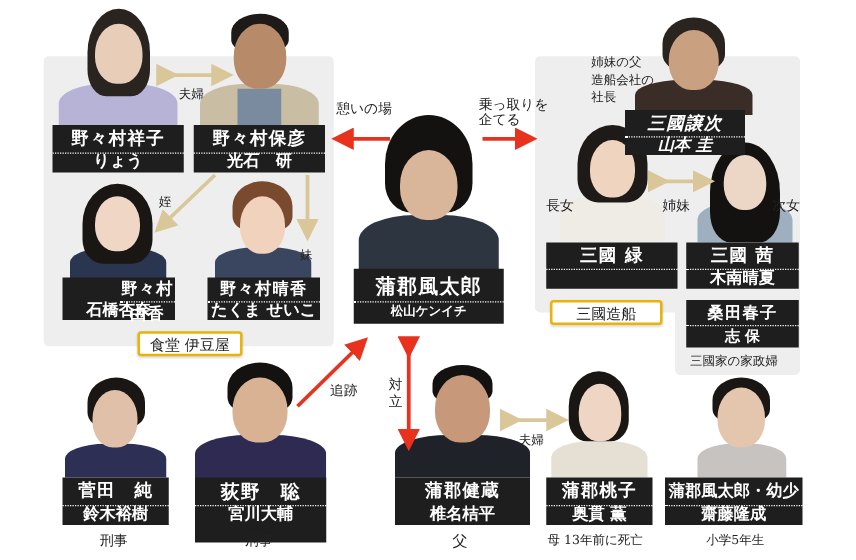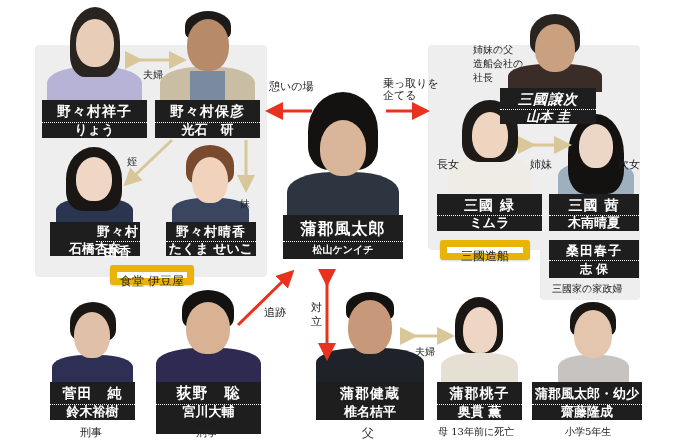--- a/index.html
+++ b/index.html
@@ -7,21 +7,21 @@
          font-family: "DejaVu Serif", "Liberation Serif", serif; color: #222; }
   .panel { position: absolute; background: #eeeeee; border-radius: 4px; }
   .photo { position: absolute; overflow: hidden; }
   .photo .head { position: absolute; border-radius: 50% 50% 45% 45%; }
   .photo .hair { position: absolute; border-radius: 50% 50% 30% 30%; }
   .photo .body { position: absolute; border-radius: 40% 40% 0 0; }
   .card { position: absolute; background: #1e1e1e; color: #fff; text-align: center; }
   .card .nm { display: block; font-weight: bold; letter-spacing: 1px; border-bottom: 1px dotted #fff; }
   .card .ac { display: block; font-size: 13px; font-weight: bold; }
   .lbl { position: absolute; font-size: 11px; color: #222; white-space: nowrap; }
-  .tag { position: absolute; background: #fff; border: 7px solid #eab308; border-radius: 3px;
+  .tag { position: absolute; background: #fff; border: 2px solid #eab308; border-radius: 3px;
          font-size: 12px; text-align: center; box-shadow: 0 1px 2px rgba(0,0,0,0.15); }
   svg.arrows { position: absolute; left: 0; top: 0; }
 </style>
 </head>
 <body>
 
 <div class="panel" style="left:35px;top:45px;width:232px;height:232px;"></div>
 <div class="panel" style="left:428px;top:45px;width:212px;height:205px;"></div>
 <div class="panel" style="left:540px;top:240px;width:100px;height:60px;"></div>
 
@@ -123,21 +123,20 @@
 <div class="card" style="left:283px;top:215px;width:120px;height:44px;">
   <span class="nm" style="font-size:16px;height:27px;line-height:27px;">蒲郡風太郎</span>
   <span class="ac" style="font-size:10px;line-height:16px;">松山ケンイチ</span>
 </div>
 <div class="card" style="left:500px;top:88px;width:96px;height:36px;font-style:italic;">
   <span class="nm" style="font-size:14px;height:22px;line-height:22px;">三國譲次</span>
   <span class="ac" style="line-height:13px;">山本 圭</span>
 </div>
 <div class="card" style="left:437px;top:194px;width:105px;height:37px;">
   <span class="nm" style="font-size:14px;height:22px;line-height:22px;">三國 緑</span>
-  <span class="ac" style="line-height:14px;">ミムラ</span>
 </div>
 <div class="card" style="left:549px;top:194px;width:90px;height:37px;">
   <span class="nm" style="font-size:14px;height:22px;line-height:22px;">三國 茜</span>
   <span class="ac" style="line-height:14px;">木南晴夏</span>
 </div>
 <div class="card" style="left:549px;top:240px;width:90px;height:38px;">
   <span class="nm" style="font-size:13px;height:21px;line-height:21px;">桑田春子</span>
   <span class="ac" style="font-size:12px;line-height:16px;">志 保</span>
 </div>
 <div class="card" style="left:50px;top:382px;width:85px;height:38px;">

